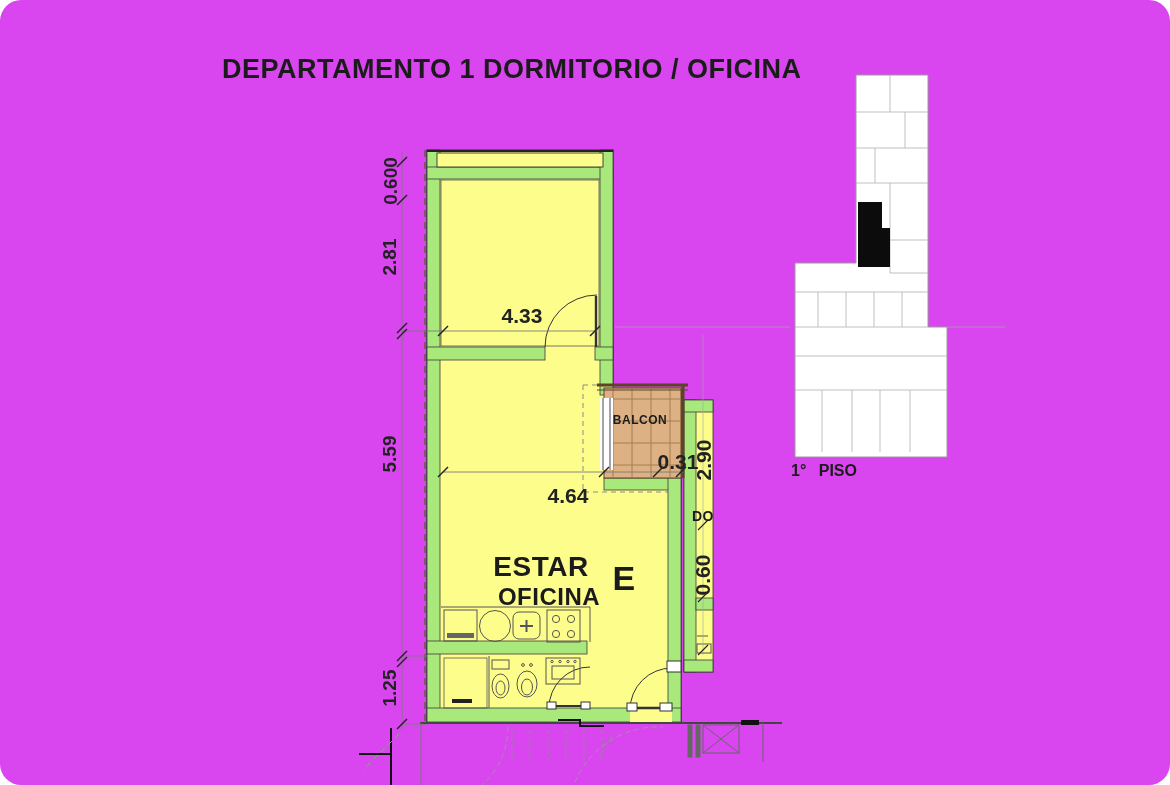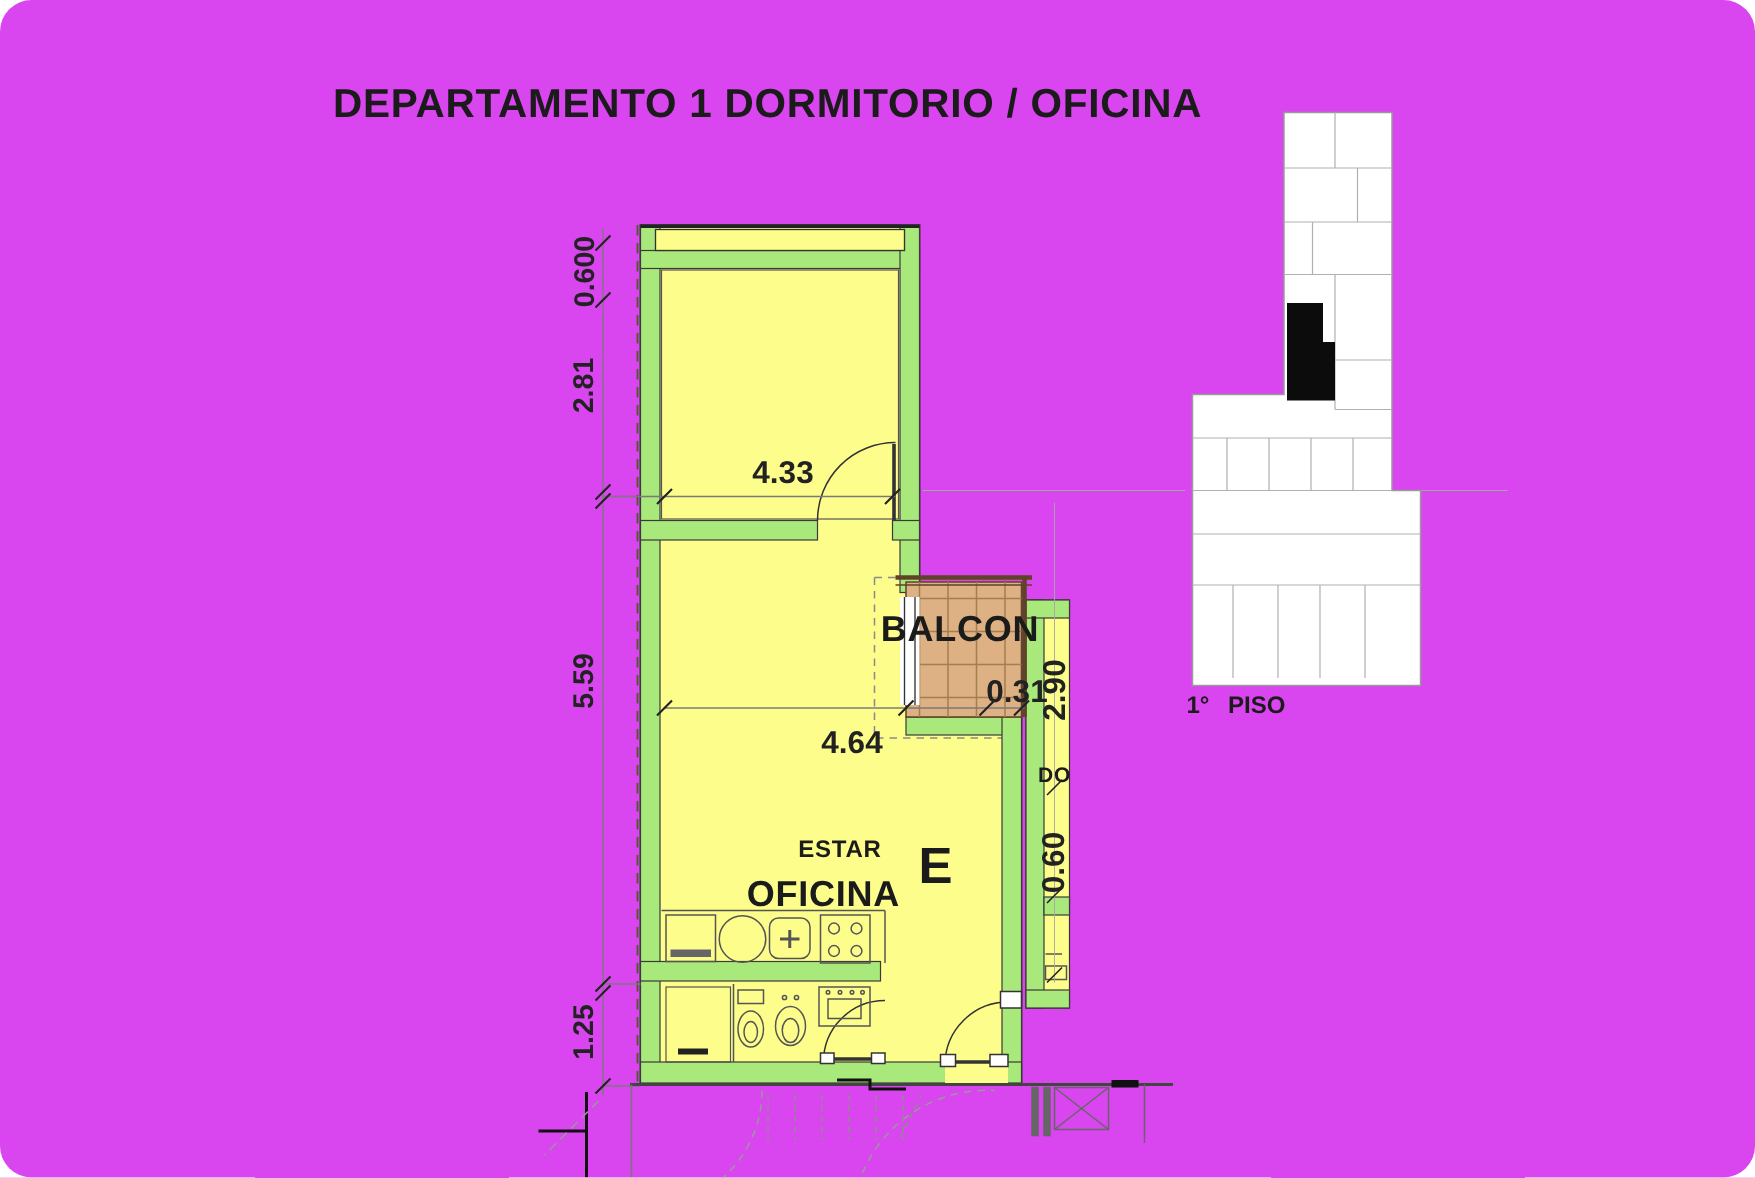--- a/index.html
+++ b/index.html
@@ -231,24 +231,24 @@
         <line x1="852" y1="390" x2="852" y2="452"></line>
         <line x1="880" y1="390" x2="880" y2="452"></line>
         <line x1="910" y1="390" x2="910" y2="452"></line>
       </g>
       <path d="M858,202 H882 V228 H890 V267 H858 Z" fill="#0C0C0C" stroke="none"></path>
     </g>
   </svg>
 
   <span class="lbl title" style="left:222px;top:54px;">DEPARTAMENTO 1 DORMITORIO / OFICINA</span>
 
-  <span class="lbl room" style="left:560px;top:567px;font-size:16px;">ESTAR</span>
+  <span class="lbl room" style="left:541px;top:567px;font-size:28px;">ESTAR</span>
   <span class="lbl room" style="left:549px;top:597px;font-size:24px;">OFICINA</span>
   <span class="lbl room" style="left:624px;top:578px;font-size:34px;">E</span>
-  <span class="lbl room" style="left:640px;top:420px;font-size:24px;">BALCON</span>
+  <span class="lbl room" style="left:640px;top:420px;font-size:12px;">BALCON</span>
   <span class="lbl room" style="left:703px;top:516px;font-size:14px;">DO</span>
 
   <span class="lbl rot dim small" style="left:391px;top:181px;">0.600</span>
   <span class="lbl rot dim small" style="left:390px;top:257px;">2.81</span>
   <span class="lbl rot dim small" style="left:390px;top:454px;">5.59</span>
   <span class="lbl rot dim small" style="left:390px;top:688px;">1.25</span>
 
   <span class="lbl dim inner" style="left:522px;top:316px;">4.33</span>
   <span class="lbl dim inner" style="left:568px;top:456px;margin-top:40px;">4.64</span>
   <span class="lbl dim inner" style="left:678px;top:462px;">0.31</span>

